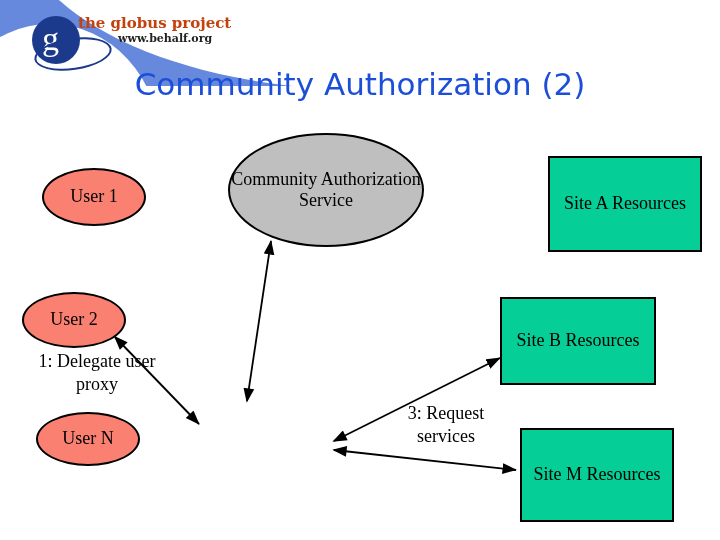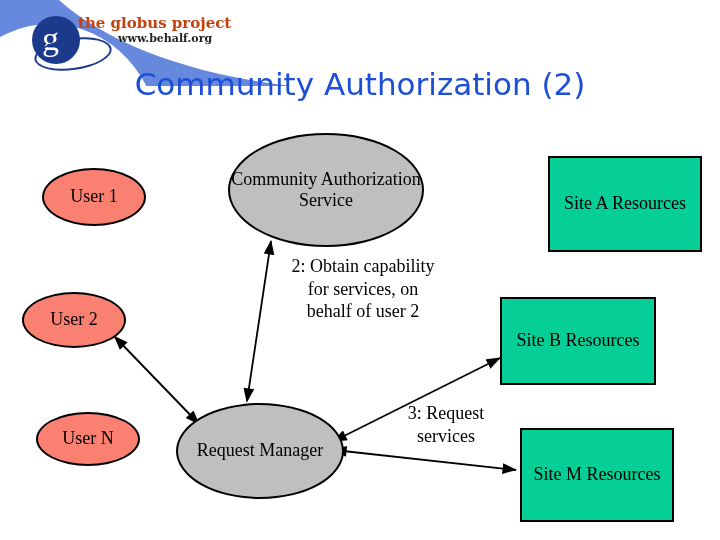--- a/index.html
+++ b/index.html
@@ -210,33 +210,30 @@
   <div class="node ellipse-pink" style="left:42px; top:168px; width:100px; height:54px;">User 1</div>
 
   <div class="node ellipse-pink" style="left:22px; top:292px; width:100px; height:52px;">User 2</div>
 
   <div class="node ellipse-pink" style="left:36px; top:412px; width:100px; height:50px;">User N</div>
 
   <div class="node ellipse-gray" style="left:228px; top:133px; width:192px; height:110px;">Community
 Authorization
 Service</div>
 
-  <div class="node ellipse-gray" style="left:176px; top:403px; width:164px; height:92px;">Request
-Manager</div>
 
   <div class="node rect-green" style="left:520px; top:156px; width:150px; height:92px;margin-left:28px;">Site A
 Resources</div>
 
   <div class="node rect-green" style="left:520px; top:428px; width:150px; height:90px;">Site M
 Resources</div>
 
   <div class="node rect-green" style="left:500px; top:297px; width:152px; height:84px;">Site B
 Resources</div>
 
-
-  <div class="caption" style="left:258px; top:255px; width:210px;">2: Obtain capability
-for services, on
-behalf of user 2</div>
+  <div class="caption" style="left:2px; top:350px; width:190px;">1: Delegate user
+proxy</div>
+
 
   <div class="caption" style="left:376px; top:402px; width:140px;">3: Request
 services</div>
 
 </div>
 
 </body></html>

